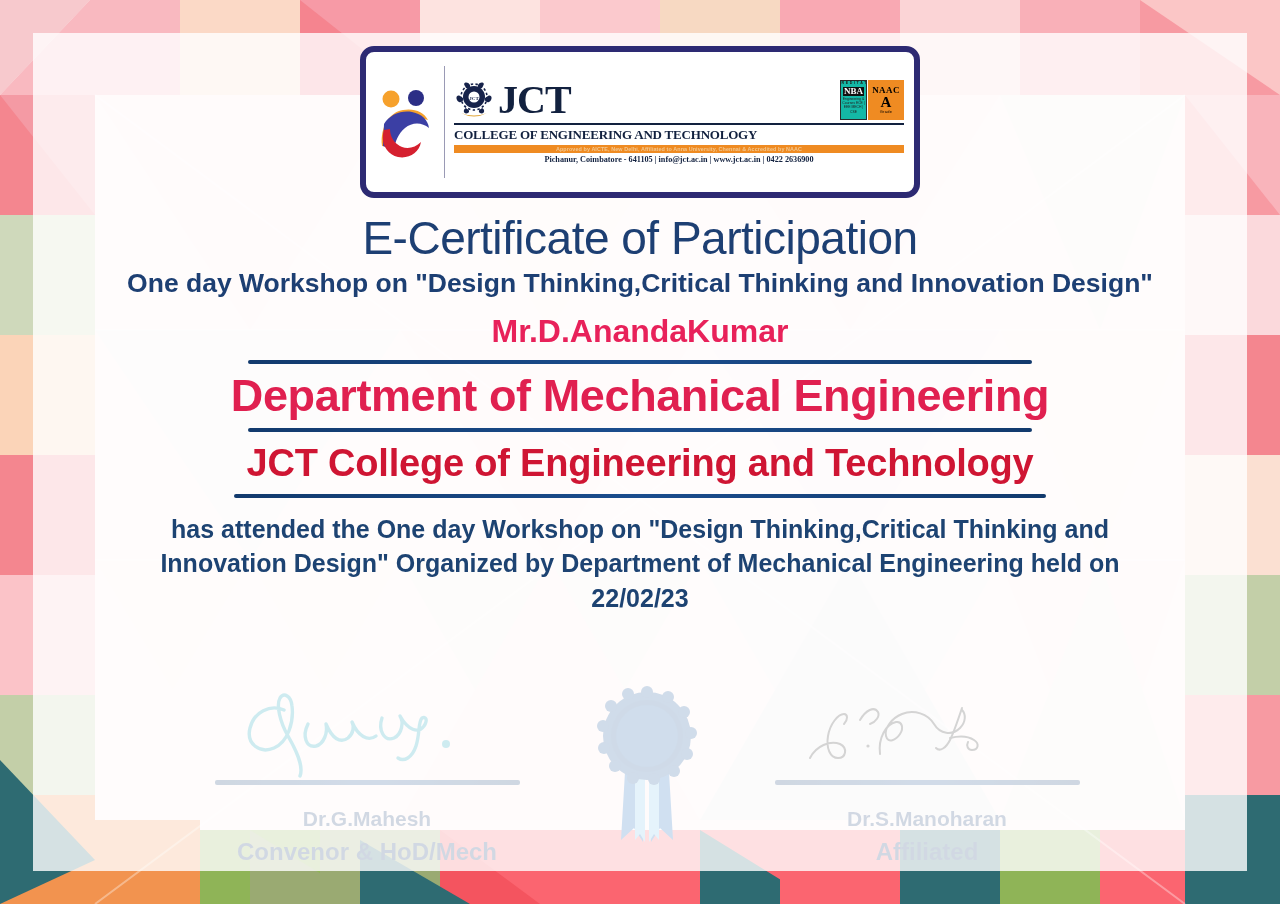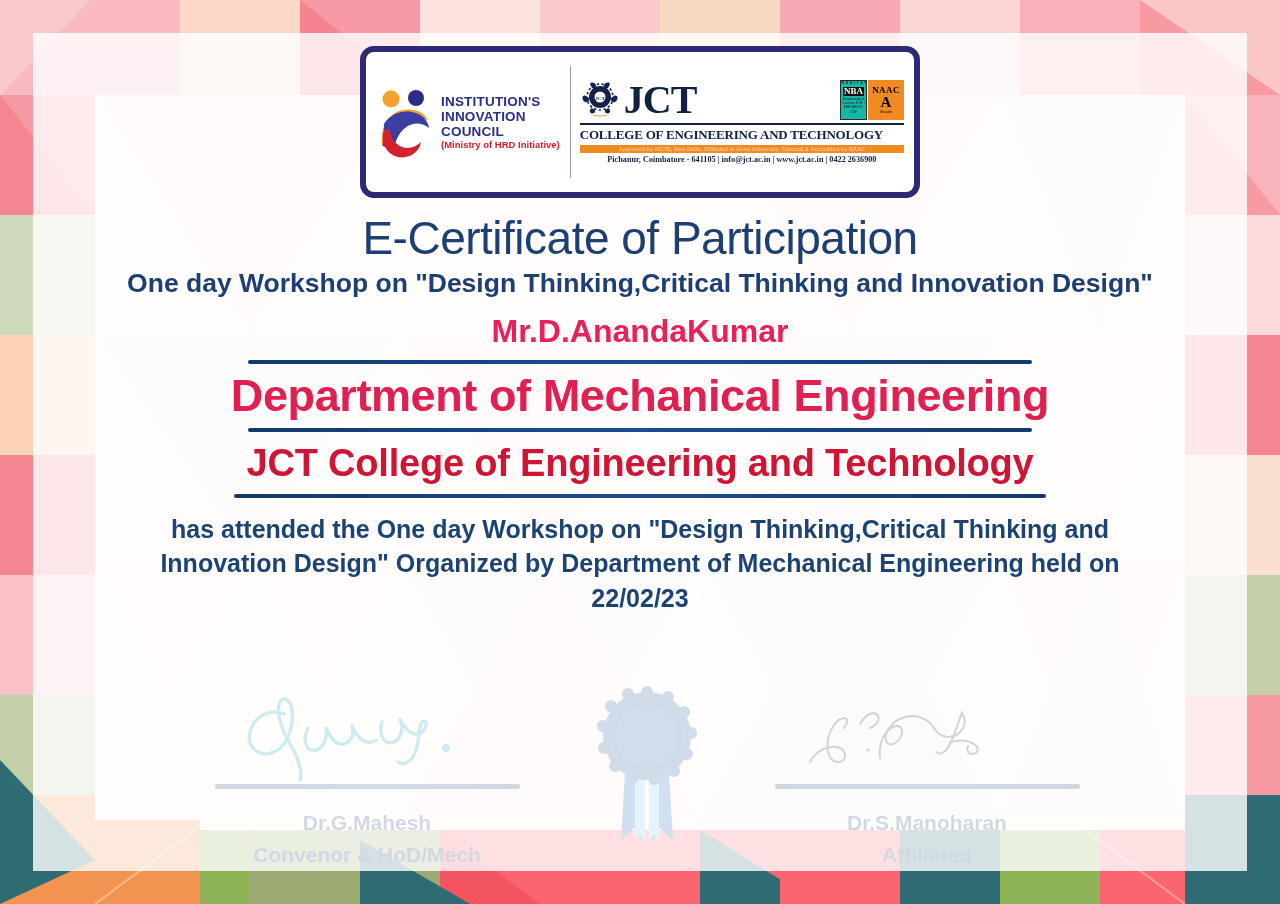--- a/index.html
+++ b/index.html
@@ -235,21 +235,21 @@
   .sig-ink{ height:92px; display:flex; align-items:flex-end; justify-content:center; }
   .sig-line{
     width:305px; height:5px; border-radius:2px;
     background:linear-gradient(90deg,#123a6d,#1b4d8e 50%,#123a6d);
   }
   .sig-name{
     margin-top:18px;
     font-size:21px; font-weight:bold; color:#1d3f73; text-align:center; line-height:1.5;
   }
   .sig-role{
-    font-size:21px; font-weight:bold; color:#1d3f73; text-align:center; line-height:1.5;
+    font-size:24px; font-weight:bold; color:#1d3f73; text-align:center; line-height:1.5;
   }
   .seal-col{
     width:170px;
     display:flex; align-items:flex-end; justify-content:center;
     padding-bottom:18px;
   }
 </style>
 </head>
 <body>
 
@@ -345,26 +345,20 @@
     <div class="logo-bar">
 
       <div class="iic-block">
         <svg class="iic-mark" viewBox="0 0 58 72" xmlns="http://www.w3.org/2000/svg">
           <circle cx="15" cy="13" r="8.5" fill="#f6a12c"></circle>
           <circle cx="40" cy="12" r="8" fill="#2b2e86"></circle>
           <path d="M6 60 C4 40 14 26 27 24 C38 22 48 26 52 34 C44 31 34 33 28 40 C22 47 19 55 18 62 Z" fill="#f6a12c"></path>
           <path d="M8 38 C14 28 26 24 36 26 C46 28 52 34 53 42 C46 36 36 36 29 42 C22 48 19 56 18 64 L7 60 Z" fill="#3b3fa4"></path>
           <path d="M8 44 C4 56 10 68 22 71 C33 73 43 67 45 56 C38 63 28 64 21 58 C16 54 14 48 14 43 Z" fill="#d5202f"></path>
         </svg>
-        <div class="iic-words">
-          <div class="l">INSTITUTION'S</div>
-          <div class="l">INNOVATION</div>
-          <div class="l">COUNCIL</div>
-          <div class="sub">(Ministry of HRD Initiative)</div>
-        </div>
       </div>
 
       <div class="vrule"></div>
 
       <div class="jct-block">
         <div class="jct-top">
           <svg class="jct-emblem" viewBox="0 0 40 40" xmlns="http://www.w3.org/2000/svg">
             <g fill="#16224a">
               <circle cx="20" cy="17" r="11"></circle>
               <circle cx="20" cy="17" r="13" fill="none" stroke="#16224a" stroke-width="1.6" stroke-dasharray="2.4 2.4"></circle>

